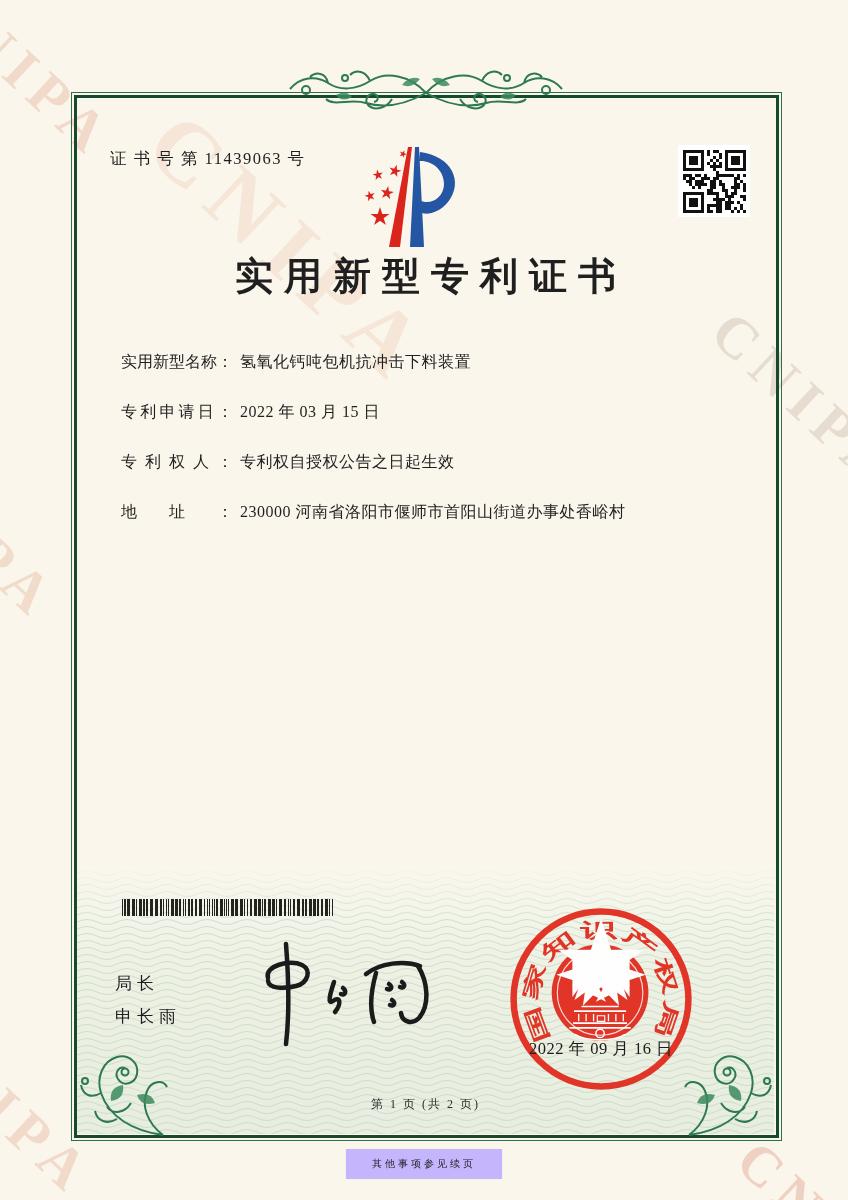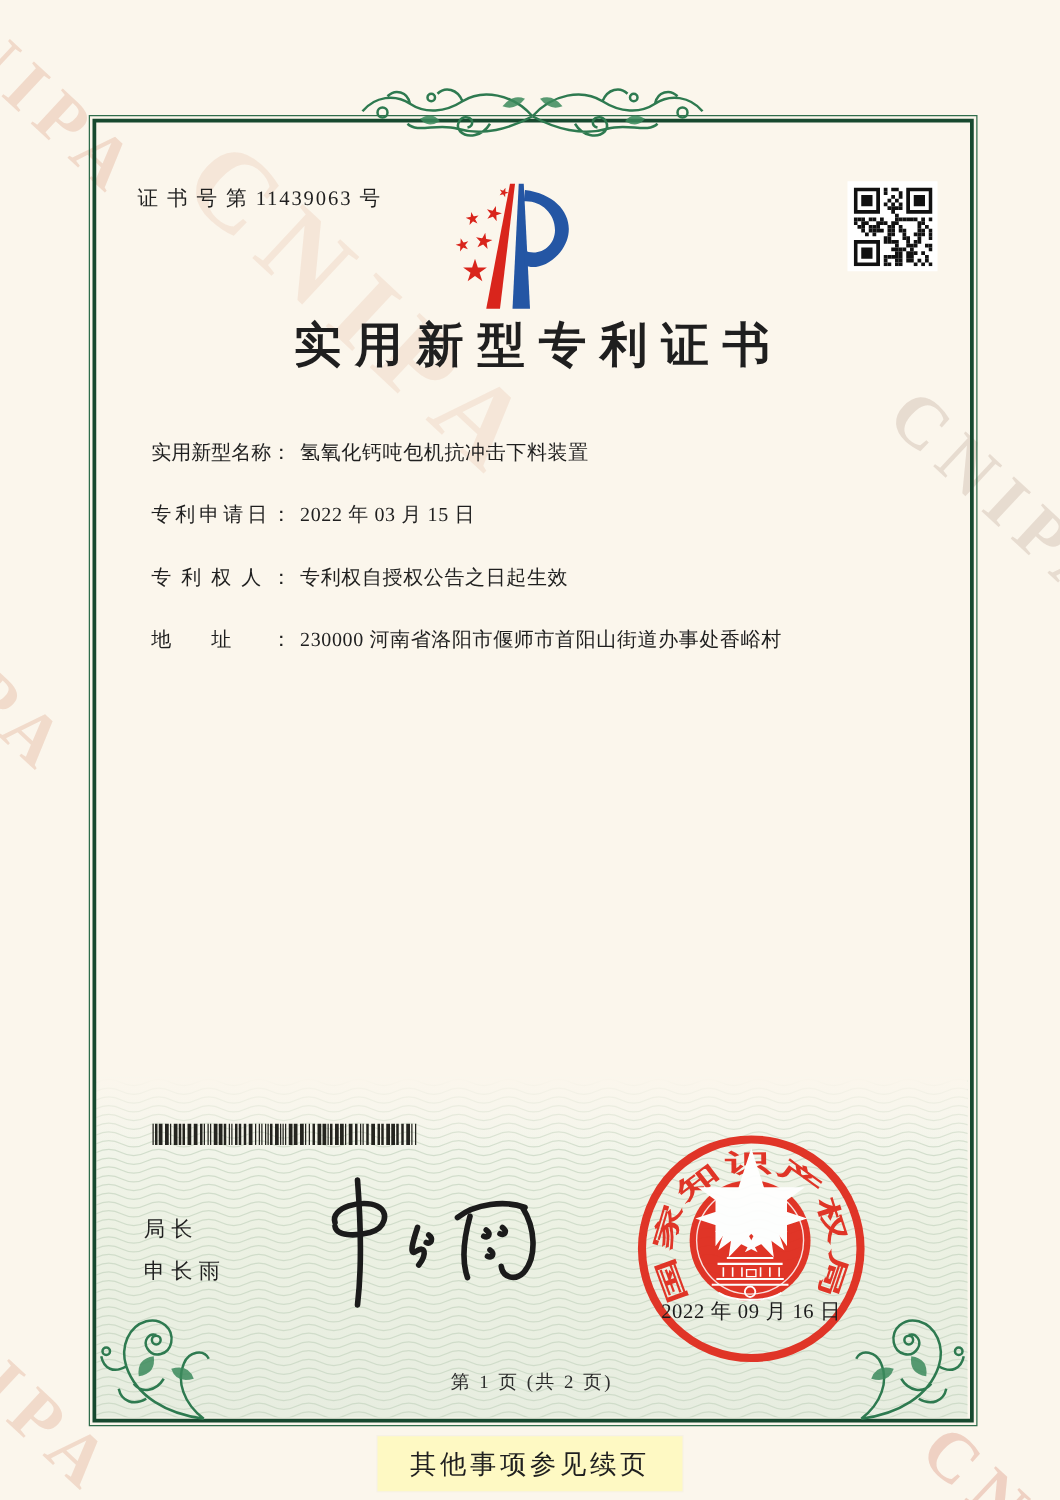--- a/index.html
+++ b/index.html
@@ -57,23 +57,23 @@
   .sig-title{position:absolute;left:115px;top:972px;font-size:17px;letter-spacing:5px;z-index:3;}
   .sig-name{position:absolute;left:115px;top:1005px;font-size:17px;letter-spacing:5px;z-index:3;}
   .sig-svg{position:absolute;left:248px;top:938px;width:205px;height:112px;z-index:3;}
   .sig-svg path{fill:none;stroke:#1b1b1b;stroke-width:4.5;stroke-linecap:round;}
 
   .seal{position:absolute;left:508px;top:906px;width:186px;height:186px;z-index:4;opacity:.94;}
   .seal-date{position:absolute;left:498px;top:1038px;width:206px;text-align:center;z-index:5;
              font-size:16.5px;color:#1c1c1c;letter-spacing:.5px;white-space:nowrap;}
 
   .page-ind{position:absolute;left:71px;top:1096px;width:709px;text-align:center;
-            font-size:15px;letter-spacing:2px;color:#2c2c2c;z-index:3;}
-  .cont-note{position:absolute;left:50%;transform:translateX(-50%);top:1149px;background:#fef9c3;
-             padding:8px 26px;font-size:21px;letter-spacing:3px;z-index:3;box-shadow:0 0 0 1px rgba(0,0,0,0.02);}
+            font-size:12px;letter-spacing:2px;color:#2c2c2c;z-index:3;}
+  .cont-note{position:absolute;left:50%;transform:translateX(-50%);top:1149px;background:#c4b5fd;
+             padding:8px 26px;font-size:10px;letter-spacing:3px;z-index:3;box-shadow:0 0 0 1px rgba(0,0,0,0.02);}
 
   
   .orn-top{position:absolute;left:282px;top:63px;width:288px;height:60px;z-index:3;}
   .orn-bl{position:absolute;left:73px;top:1043px;width:96px;height:96px;z-index:3;}
   .orn-br{position:absolute;left:683px;top:1043px;width:96px;height:96px;z-index:3;transform:scaleX(-1);}
   .orn path,.orn circle{fill:none;stroke:#2e7a50;stroke-width:2;}
   .orn .fillleaf{fill:#3b8a5c;stroke:none;opacity:.85;}
 </style>
 </head>
 <body>

